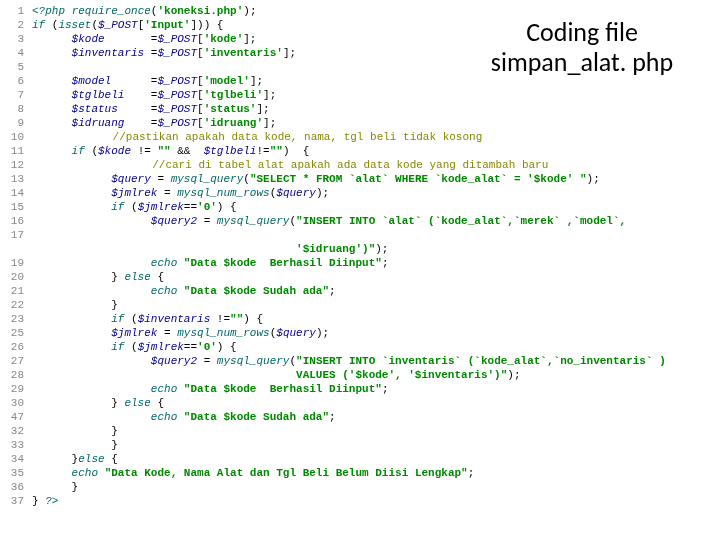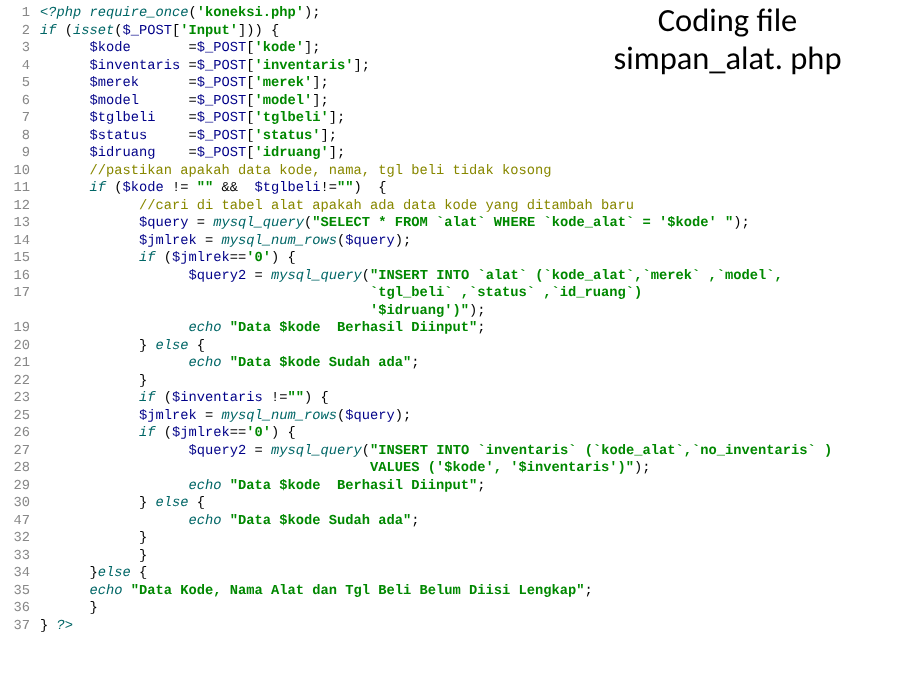--- a/index.html
+++ b/index.html
@@ -26,57 +26,57 @@
     text-align: right;
     color: #888888;
     padding-right: 8px;
     flex-shrink: 0;
     user-select: none;
   }
   .code {
     color: #000000;
   }
   .kw { color: #006666; font-style: italic; }
-  .var { color: #000088; }
+  .var { color: #000088; font-style: italic; }
   .str { color: #008800; font-weight: bold; }
-  .cm { color: #888800; }
+  .cm { color: #888800; margin-left: 41px; }
   .title-box {
     position: absolute;
-    top: 2px;
+    top: 18px;
     right: 18px;
     width: 240px;
     text-align: center;
     font-family: Calibri, Arial, sans-serif;
     font-size: 26px;
     color: #000000;
     line-height: 1.15;
     background: rgba(255,255,255,0.0);
   }
 </style>
 </head>
 <body>
 
 <div class="code-area" id="code-block">
     <div class="line"><span class="lineno">1</span><span class="code"><span class="kw">&lt;?php</span> <span class="kw">require_once</span>(<span class="str">'koneksi.php'</span>);</span></div>
     <div class="line"><span class="lineno">2</span><span class="code"><span class="kw">if</span> (<span class="kw">isset</span>(<span class="var">$_POST</span>[<span class="str">'Input'</span>])) {</span></div>
     <div class="line"><span class="lineno">3</span><span class="code">      <span class="var">$kode</span>       =<span class="var">$_POST</span>[<span class="str">'kode'</span>];</span></div>
     <div class="line"><span class="lineno">4</span><span class="code">      <span class="var">$inventaris</span> =<span class="var">$_POST</span>[<span class="str">'inventaris'</span>];</span></div>
-    <div class="line"><span class="lineno">5</span><span class="code">      <span class="var">$merek</span>      =<span class="var">$_POST</span>[<span class="str">'merek'</span>];</span></div>
+    <div class="line"><span class="lineno">5</span></div>
     <div class="line"><span class="lineno">6</span><span class="code">      <span class="var">$model</span>      =<span class="var">$_POST</span>[<span class="str">'model'</span>];</span></div>
     <div class="line"><span class="lineno">7</span><span class="code">      <span class="var">$tglbeli</span>    =<span class="var">$_POST</span>[<span class="str">'tglbeli'</span>];</span></div>
     <div class="line"><span class="lineno">8</span><span class="code">      <span class="var">$status</span>     =<span class="var">$_POST</span>[<span class="str">'status'</span>];</span></div>
     <div class="line"><span class="lineno">9</span><span class="code">      <span class="var">$idruang</span>    =<span class="var">$_POST</span>[<span class="str">'idruang'</span>];</span></div>
     <div class="line"><span class="lineno">10</span><span class="code">      <span class="cm">//pastikan apakah data kode, nama, tgl beli tidak kosong</span></span></div>
     <div class="line"><span class="lineno">11</span><span class="code">      <span class="kw">if</span> (<span class="var">$kode</span> != <span class="str">""</span> &amp;&amp;  <span class="var">$tglbeli</span>!=<span class="str">""</span>)  {</span></div>
     <div class="line"><span class="lineno">12</span><span class="code">            <span class="cm">//cari di tabel alat apakah ada data kode yang ditambah baru</span></span></div>
     <div class="line"><span class="lineno">13</span><span class="code">            <span class="var">$query</span> = <span class="kw">mysql_query</span>(<span class="str">"SELECT * FROM `alat` WHERE `kode_alat` = '$kode' "</span>);</span></div>
     <div class="line"><span class="lineno">14</span><span class="code">            <span class="var">$jmlrek</span> = <span class="kw">mysql_num_rows</span>(<span class="var">$query</span>);</span></div>
     <div class="line"><span class="lineno">15</span><span class="code">            <span class="kw">if</span> (<span class="var">$jmlrek</span>==<span class="str">'0'</span>) {</span></div>
     <div class="line"><span class="lineno">16</span><span class="code">                  <span class="var">$query2</span> = <span class="kw">mysql_query</span>(<span class="str">"INSERT INTO `alat` (`kode_alat`,`merek` ,`model`,</span></span></div>
-    <div class="line"><span class="lineno">17</span><span class="code">                                        <span class="str">`tgl_beli` ,`status` ,`id_ruang`)</span></span></div>
+    <div class="line"><span class="lineno">17</span></div>
     <div class="line"><span class="lineno"></span><span class="code">                                        <span class="str">'$idruang')"</span>);</span></div>
     <div class="line"><span class="lineno">19</span><span class="code">                  <span class="kw">echo</span> <span class="str">"Data $kode  Berhasil Diinput"</span>;</span></div>
     <div class="line"><span class="lineno">20</span><span class="code">            } <span class="kw">else</span> {</span></div>
     <div class="line"><span class="lineno">21</span><span class="code">                  <span class="kw">echo</span> <span class="str">"Data $kode Sudah ada"</span>;</span></div>
     <div class="line"><span class="lineno">22</span><span class="code">            }</span></div>
     <div class="line"><span class="lineno">23</span><span class="code">            <span class="kw">if</span> (<span class="var">$inventaris</span> !=<span class="str">""</span>) {</span></div>
     <div class="line"><span class="lineno">25</span><span class="code">            <span class="var">$jmlrek</span> = <span class="kw">mysql_num_rows</span>(<span class="var">$query</span>);</span></div>
     <div class="line"><span class="lineno">26</span><span class="code">            <span class="kw">if</span> (<span class="var">$jmlrek</span>==<span class="str">'0'</span>) {</span></div>
     <div class="line"><span class="lineno">27</span><span class="code">                  <span class="var">$query2</span> = <span class="kw">mysql_query</span>(<span class="str">"INSERT INTO `inventaris` (`kode_alat`,`no_inventaris` )</span></span></div>
     <div class="line"><span class="lineno">28</span><span class="code">                                        <span class="str">VALUES ('$kode', '$inventaris')"</span>);</span></div>

